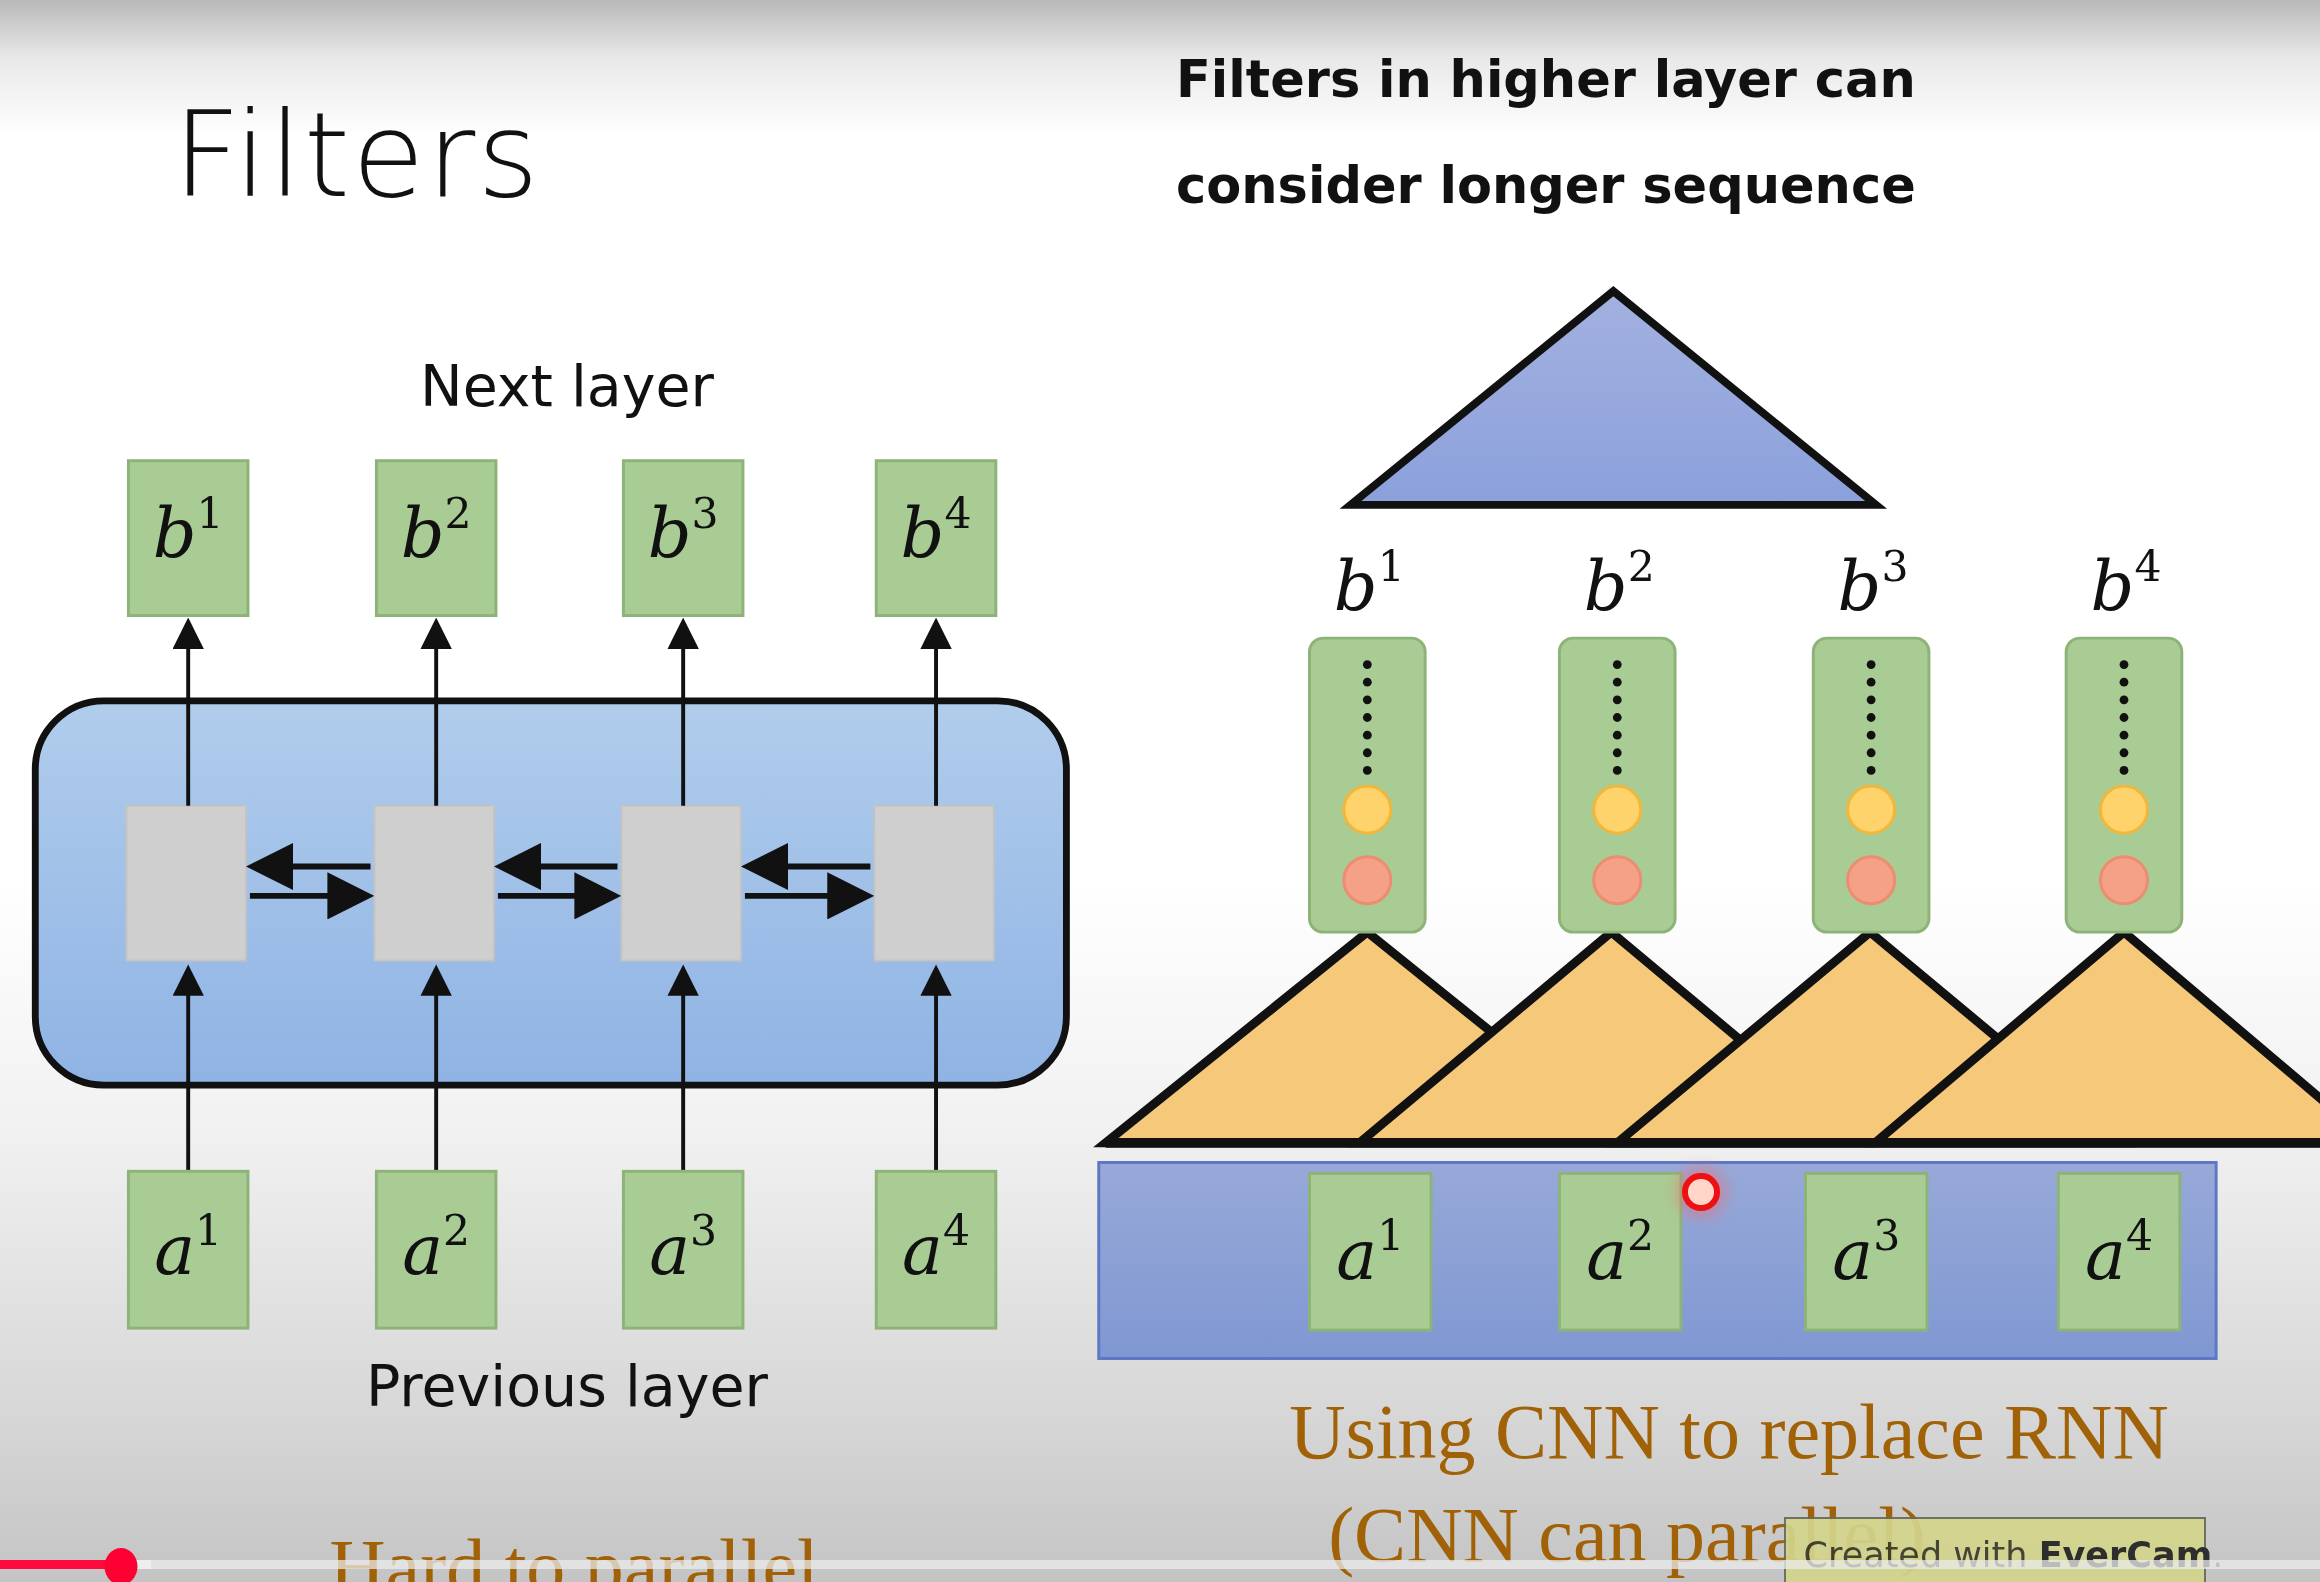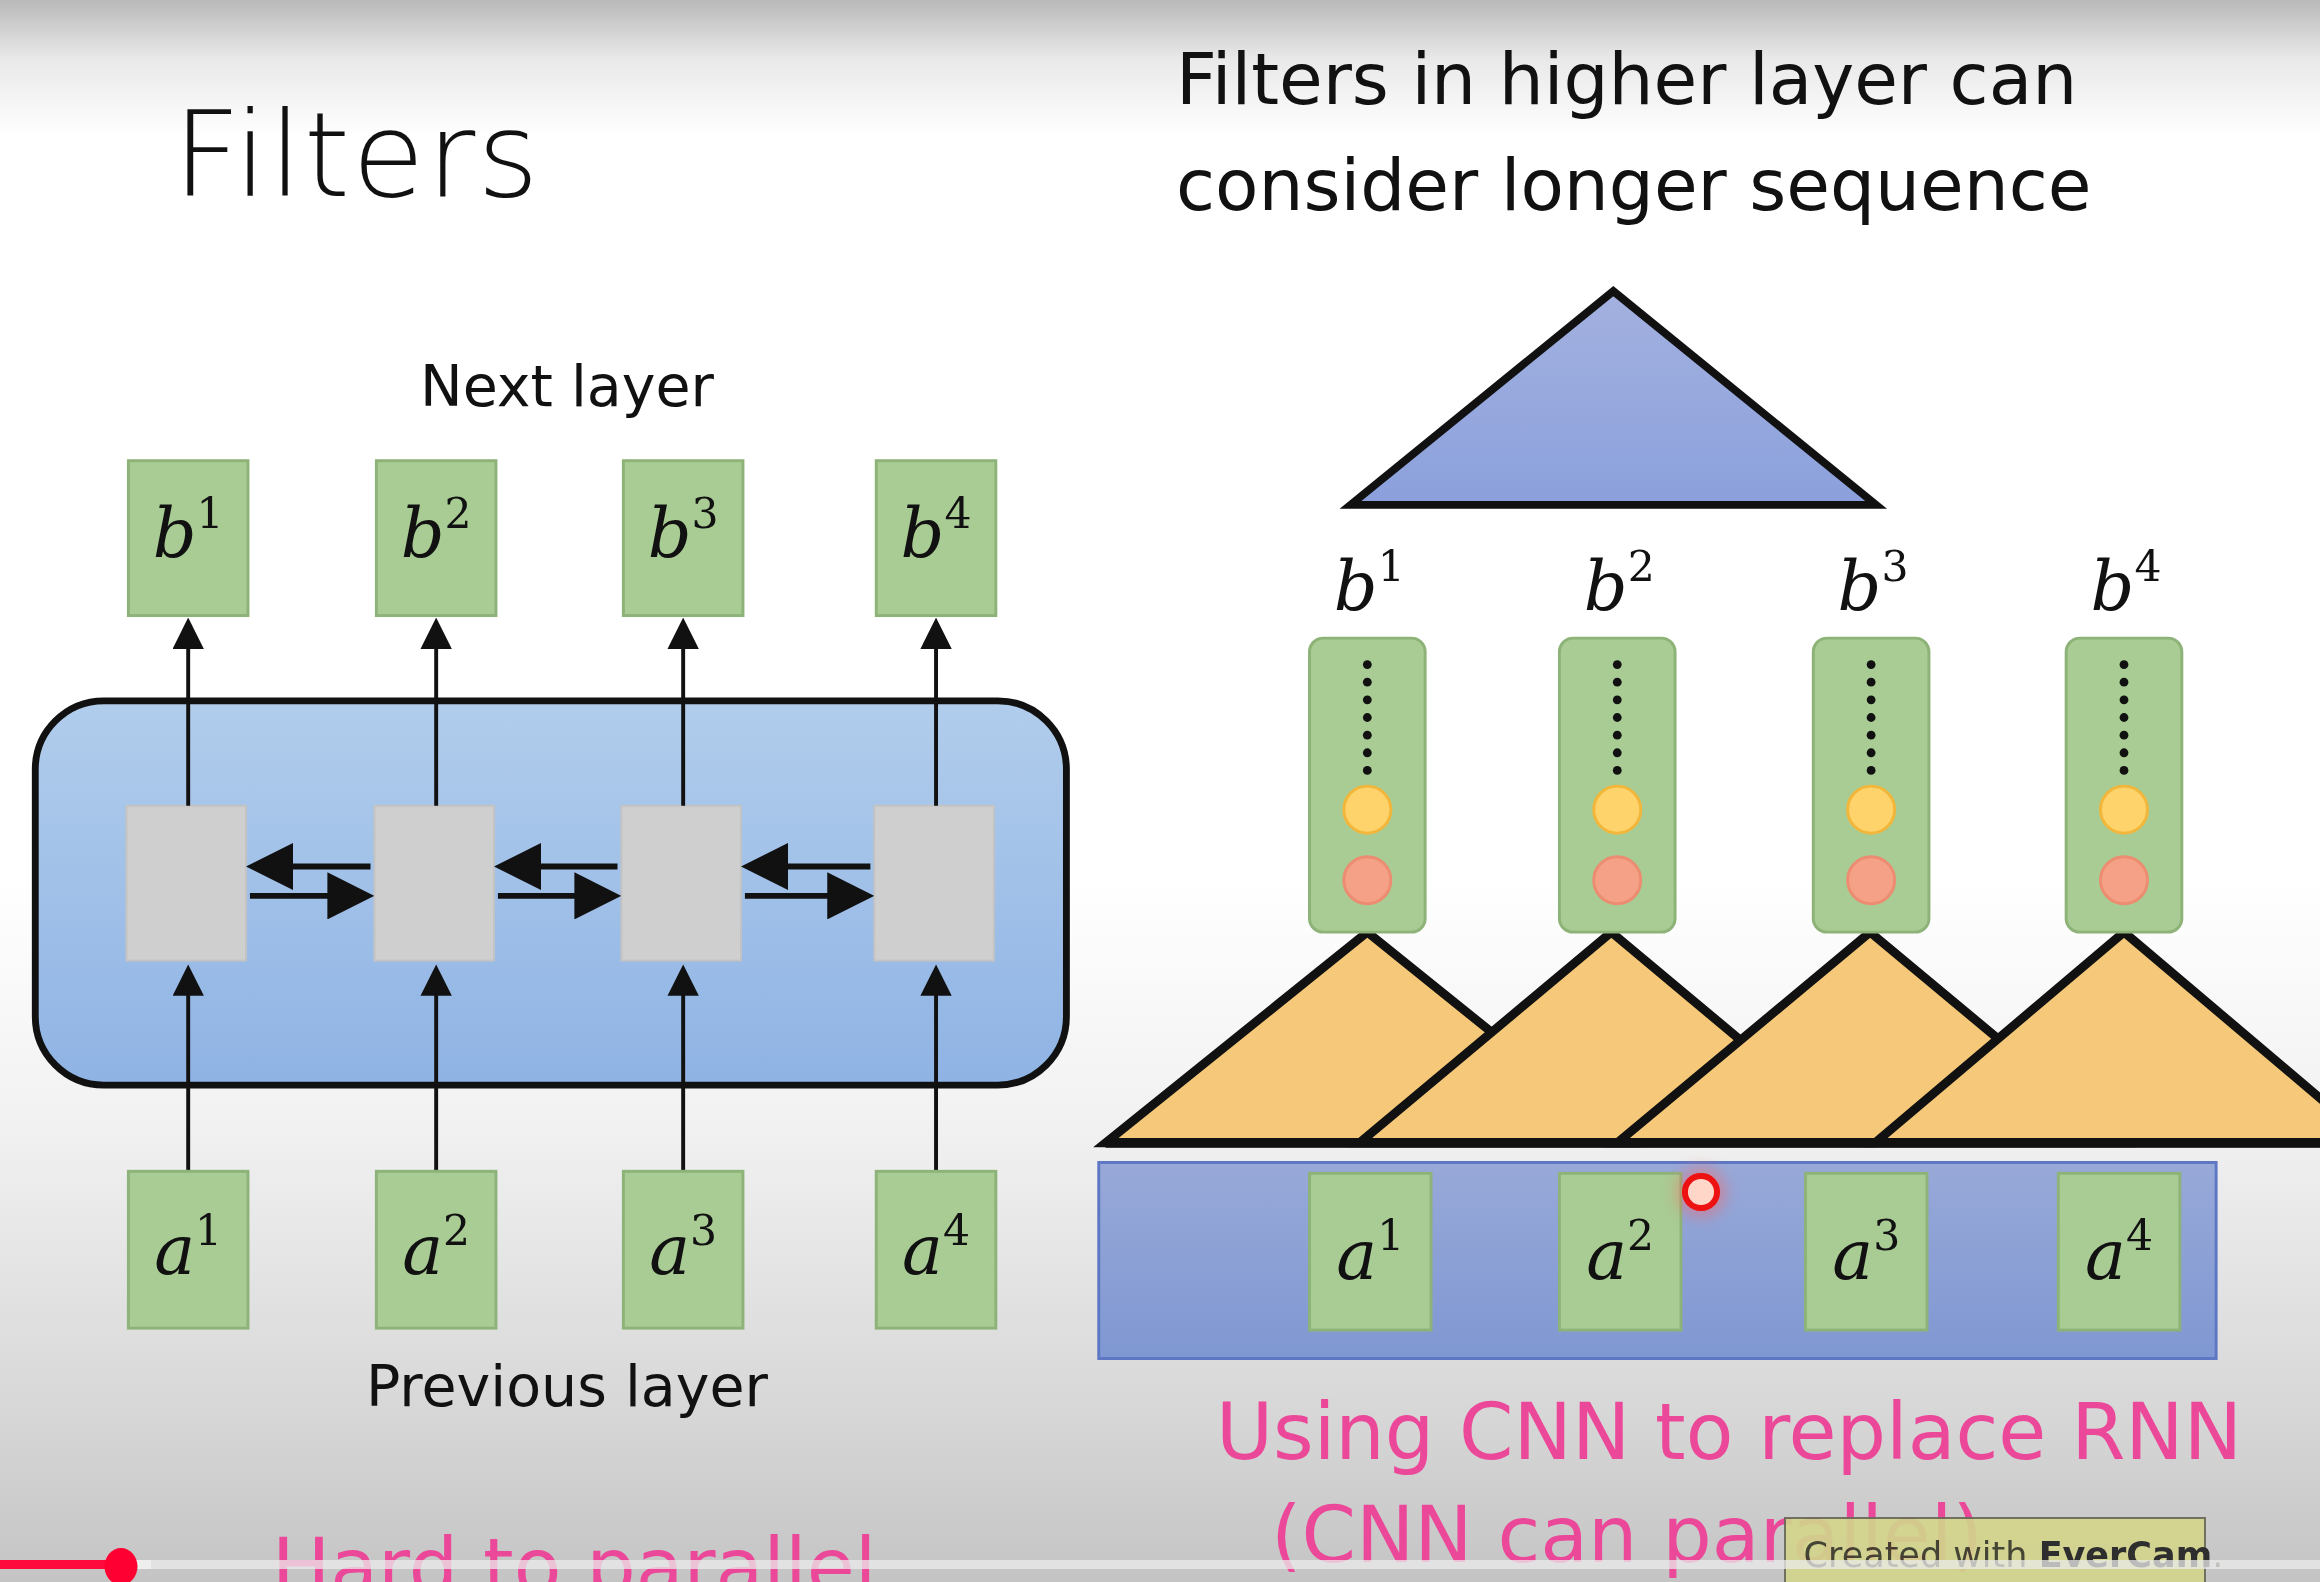--- a/index.html
+++ b/index.html
@@ -4,23 +4,23 @@
 <style>
   html, body { margin: 0; padding: 0; }
   body {
     width: 2321px; height: 1583px; overflow: hidden; position: relative;
     background: linear-gradient(to bottom, #b9b9b9 0px, #e9e9e9 59px, #ffffff 137px, #ffffff 882px, #f1f1f1 1127px, #d6d6d6 1421px, #c4c4c4 1583px);
     font-family: "Liberation Sans", sans-serif;
   }
   #stage { position: absolute; left: 0; top: 0; width: 2321px; height: 1583px; }
   .txt { position: absolute; color: #111; white-space: nowrap; font-family: "DejaVu Sans", sans-serif; }
   .slide-title { left: 173px; top: 86px; font-size: 118px; letter-spacing: 2px; font-weight: 300; }
-  .annotation { left: 1176px; top: 27.4px; font-size: 71px; line-height: 106px; }
+  .annotation { left: 1176px; top: 27.4px; font-size: 51px; line-height: 106px; font-weight: bold; }
   .layer-label { font-size: 57px; transform: translateX(-50%); }
-  .red-text { color: #ec4899; font-size: 78px; transform: translateX(-50%); }
+  .red-text { color: #a16207; font-size: 78px; transform: translateX(-50%); font-family: Liberation Serif, serif; }
   svg { position: absolute; left: 0; top: 0; }
   .evercam {
     position: absolute; left: 1784px; top: 1517px; width: 422px; height: 66px;
     background: #d3d58c; opacity: 0.92; border: 2.9px solid #6a6a5a; border-bottom: none;
     box-sizing: border-box; font-family: "DejaVu Sans", sans-serif; font-size: 35px;
     color: #3a3a2a; padding: 15.7px 0 0 17.6px; white-space: nowrap;
   }
   .evercam b { color: #222; }
   .progress-track { position: absolute; left: 0; top: 1560px; width: 2321px; height: 8.8px; background: rgba(235,235,235,0.75); }
   .progress-buffer { position: absolute; left: 0; top: 1560px; height: 8.8px; background: #eeeeee; }

